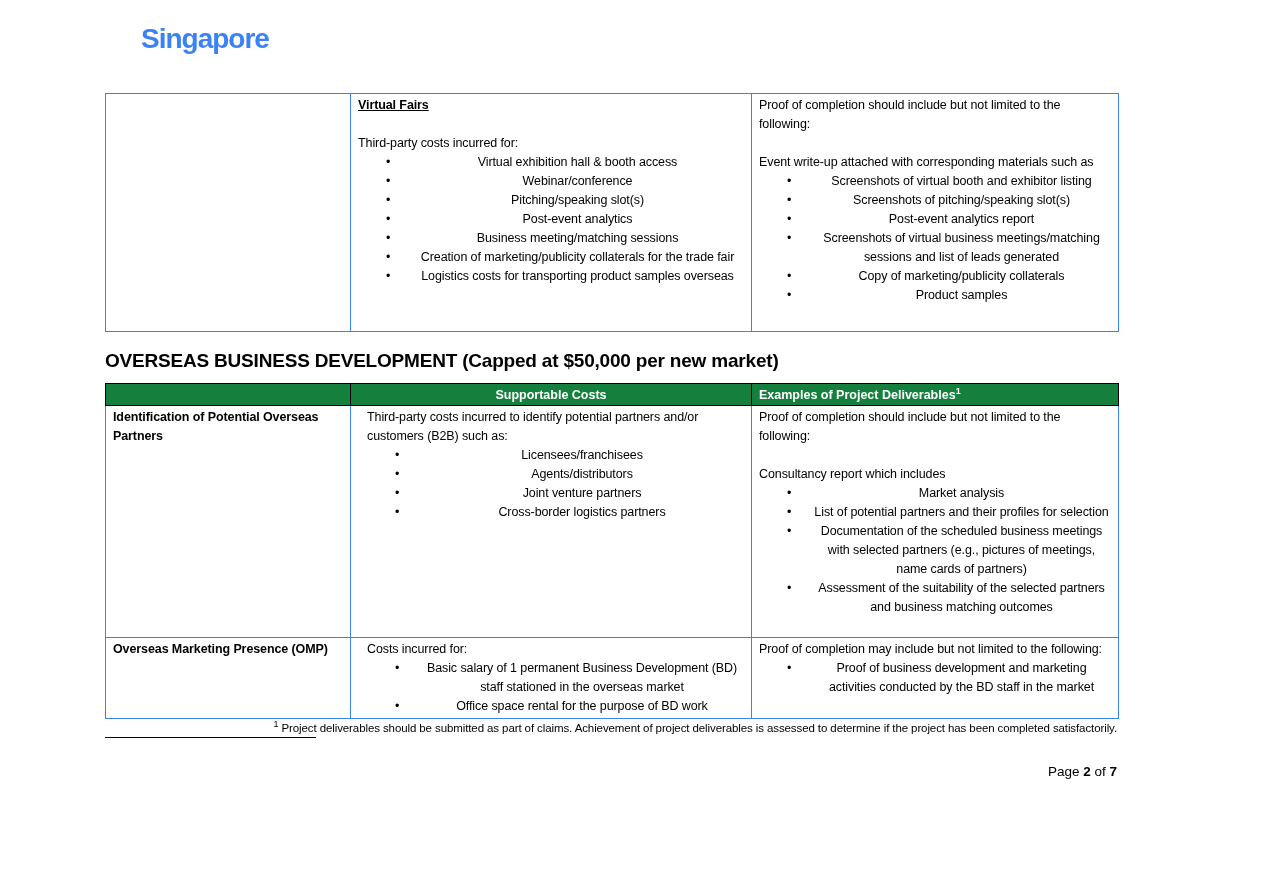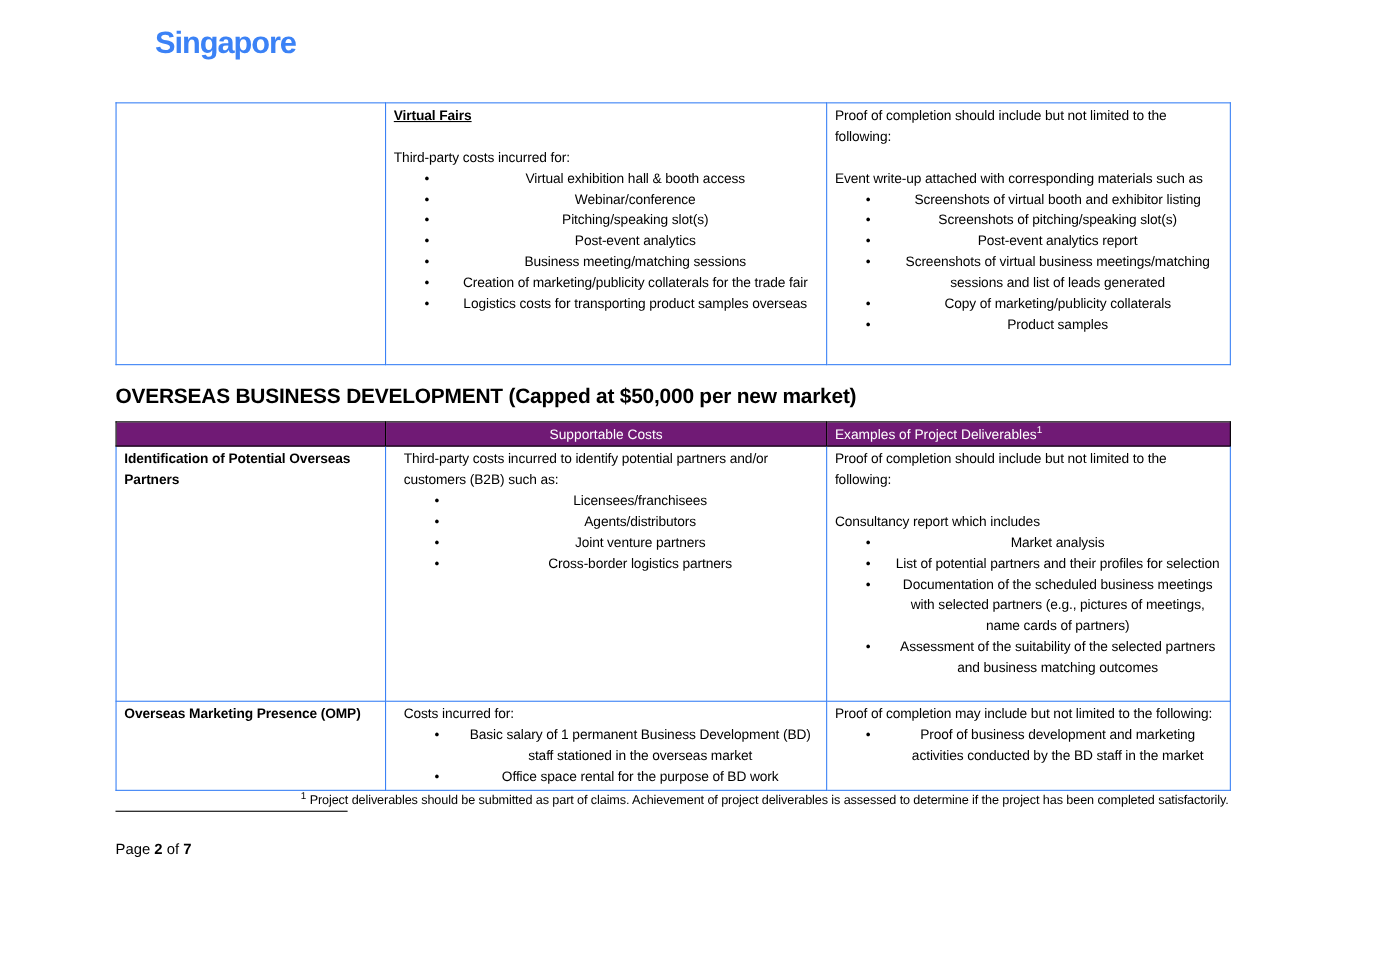--- a/index.html
+++ b/index.html
@@ -10,41 +10,41 @@
   
   .logo{position:absolute;left:107px;top:25px;font-weight:bold;letter-spacing:-1px;}
   .logo-l1{font-size:32px;color:#3e3e40;line-height:28px;}
   .logo-l2{font-size:28px;color:#3b82f6;line-height:27px;margin-left:34px;}
   
   table.t{position:absolute;left:105px;border-collapse:collapse;table-layout:fixed;width:1013px;background:#fff;}
   .t1{top:93px;}
   .t2{top:383px;}
   col.c1{width:245px;} col.c2{width:401px;} col.c3{width:367px;}
   td{border:1px solid #3b82f6;vertical-align:top;padding:2px 7px;font-size:12.5px;line-height:19px;letter-spacing:-0.1px;}
-  th{border:1px solid #000;background:#701a75;color:#fff;font-weight:normal;font-size:12.5px;padding:0 7px;height:21px;text-align:left;vertical-align:middle;}
+  th{border:1px solid #000;background:#15803d;color:#fff;font-weight:bold;font-size:12.5px;padding:0 7px;height:21px;text-align:left;vertical-align:middle;}
   .th-center{text-align:center;}
   .t1 tr.r1{height:238px;}
   .t2 tr.r1{height:232px;}
   .t2 tr.r2{height:78px;}
   .bold{font-weight:bold;}
   .u{text-decoration:underline;}
   .gap{height:19px;}
   .list .b{position:relative;padding-left:53px;text-align:center;}
   .list .b::before{content:"\2022";position:absolute;left:28px;top:0;}
   .list.ind .b{padding-left:62px;}
   .list.ind .b::before{left:37px;}
   .pad9{padding-left:9px;}
   .jst{text-align:justify;}
   sup{font-size:9px;line-height:0;}
   
   .heading{position:absolute;left:105px;top:350px;font-size:19px;font-weight:bold;letter-spacing:-0.2px;}
   
   .fnline{position:absolute;left:105px;top:737px;width:211px;border-top:1.4px solid #000;}
   .fn{position:absolute;left:105px;top:722px;width:1012px;font-size:11.5px;letter-spacing:-0.1px;text-align:right;}
-  .pgf{position:absolute;left:105px;top:764px;width:1012px;text-align:left;font-size:13.5px;}
+  .pgf{position:absolute;left:105px;top:764px;width:1012px;text-align:right;font-size:13.5px;}
 </style>
 </head>
 <body>
 
 <div>
 
   <div class="logo">
     <div class="logo-l2">Singapore</div>
   </div>
 

